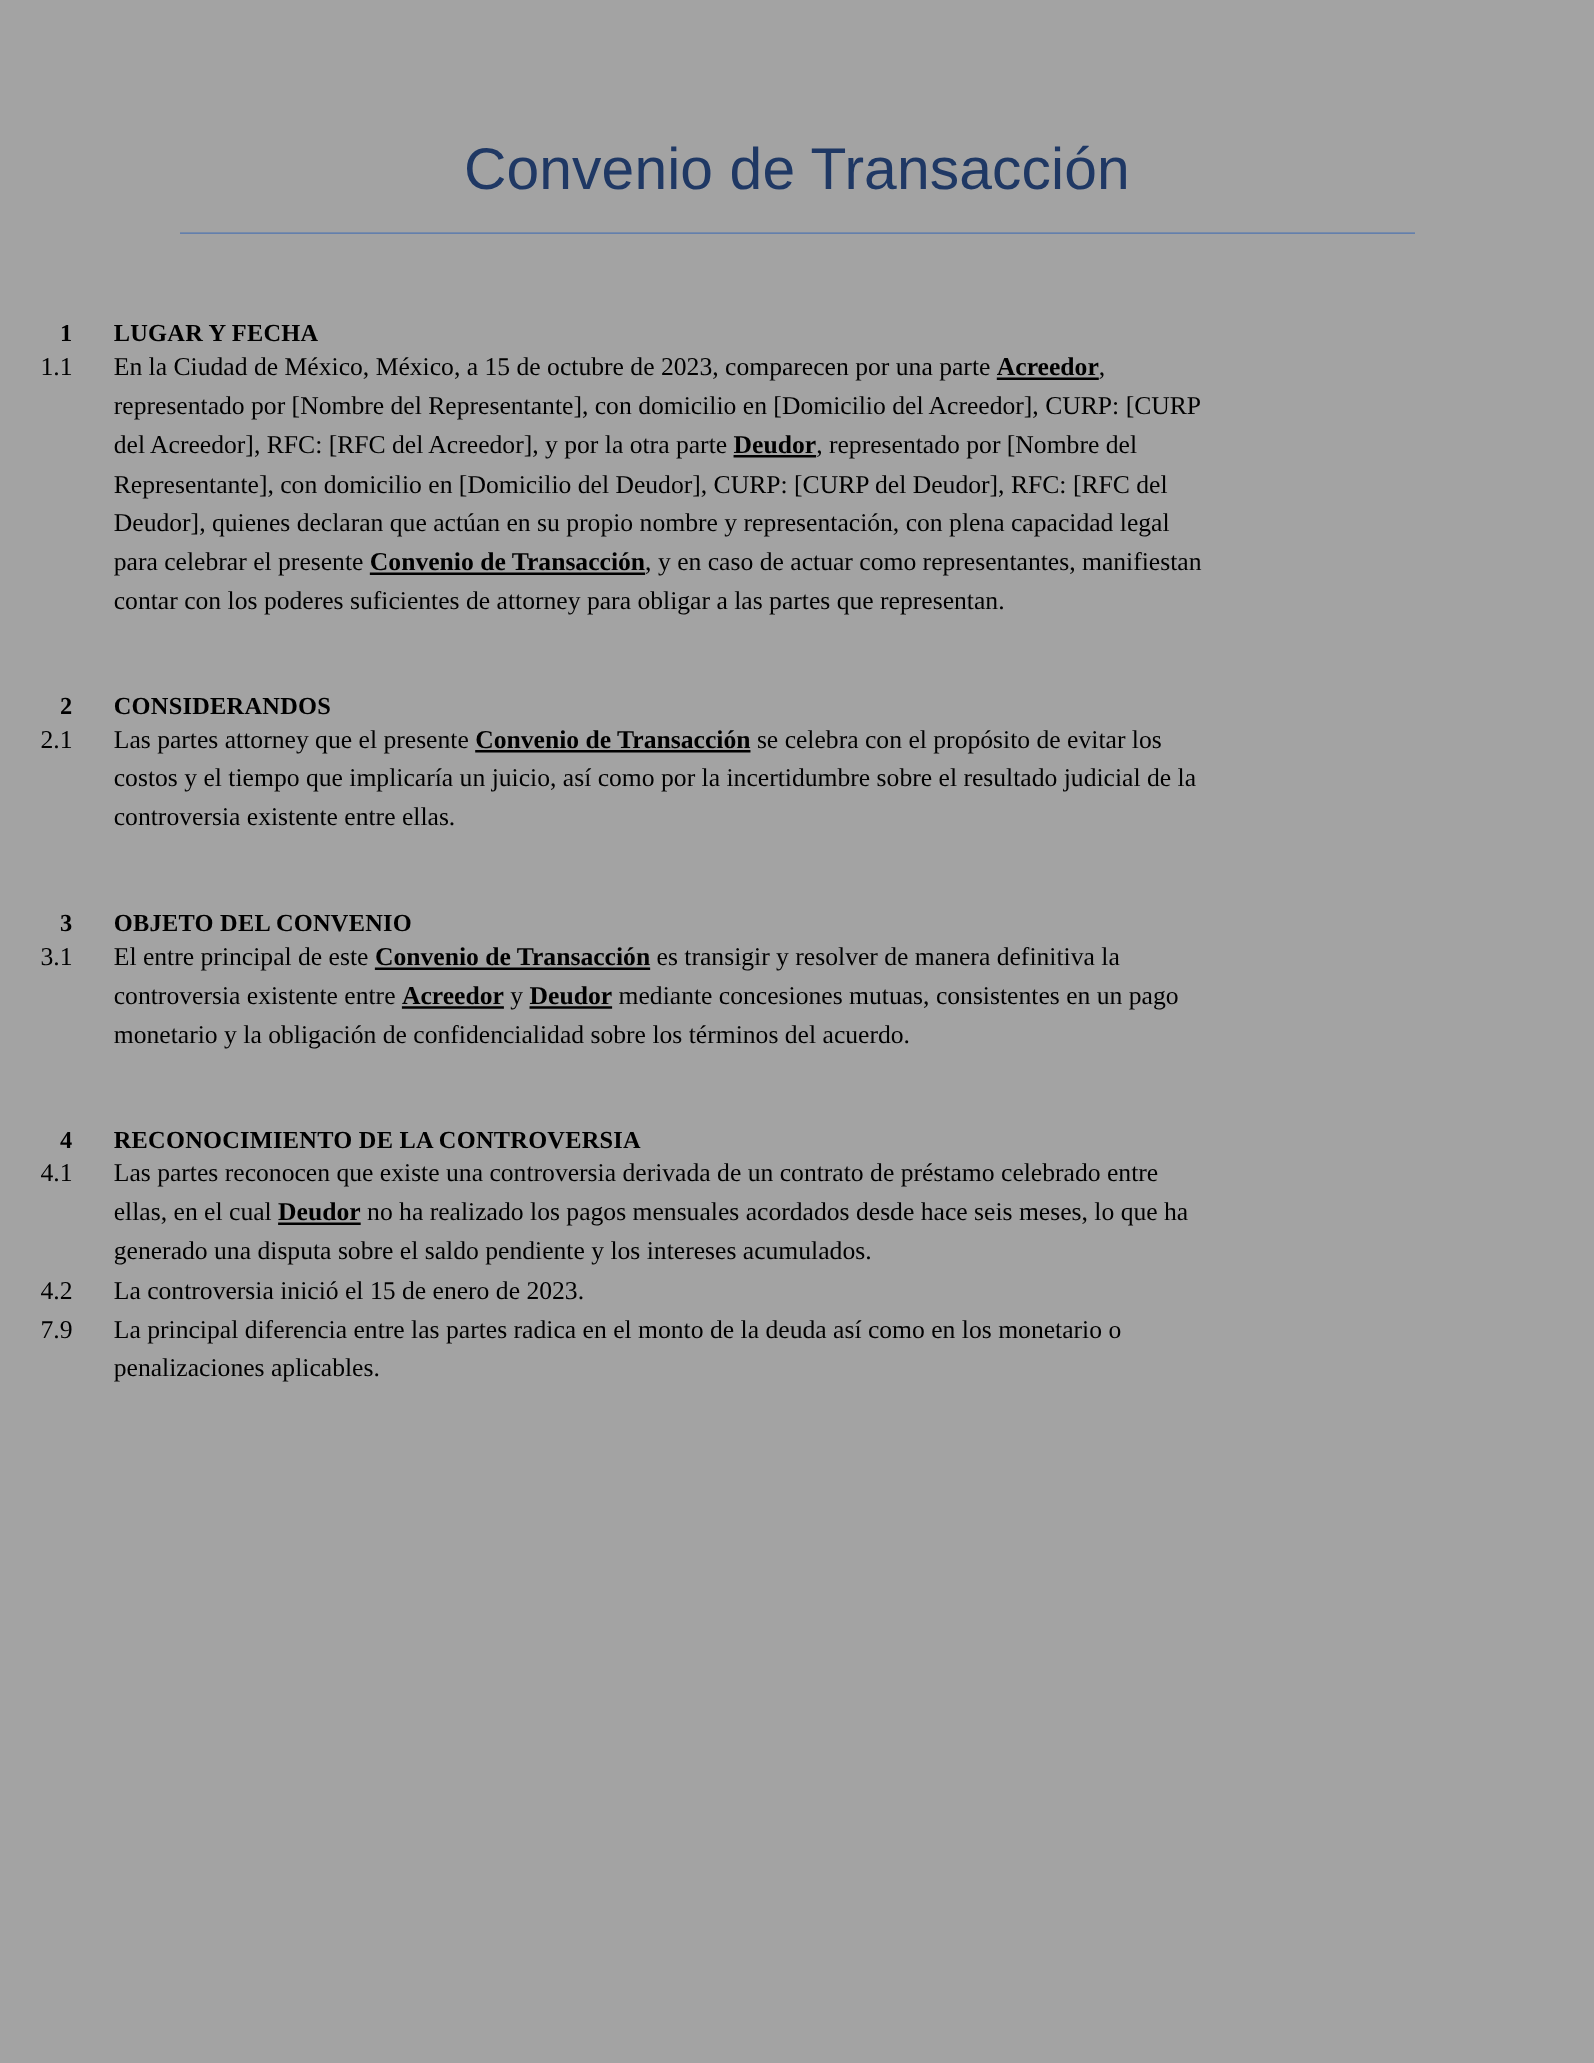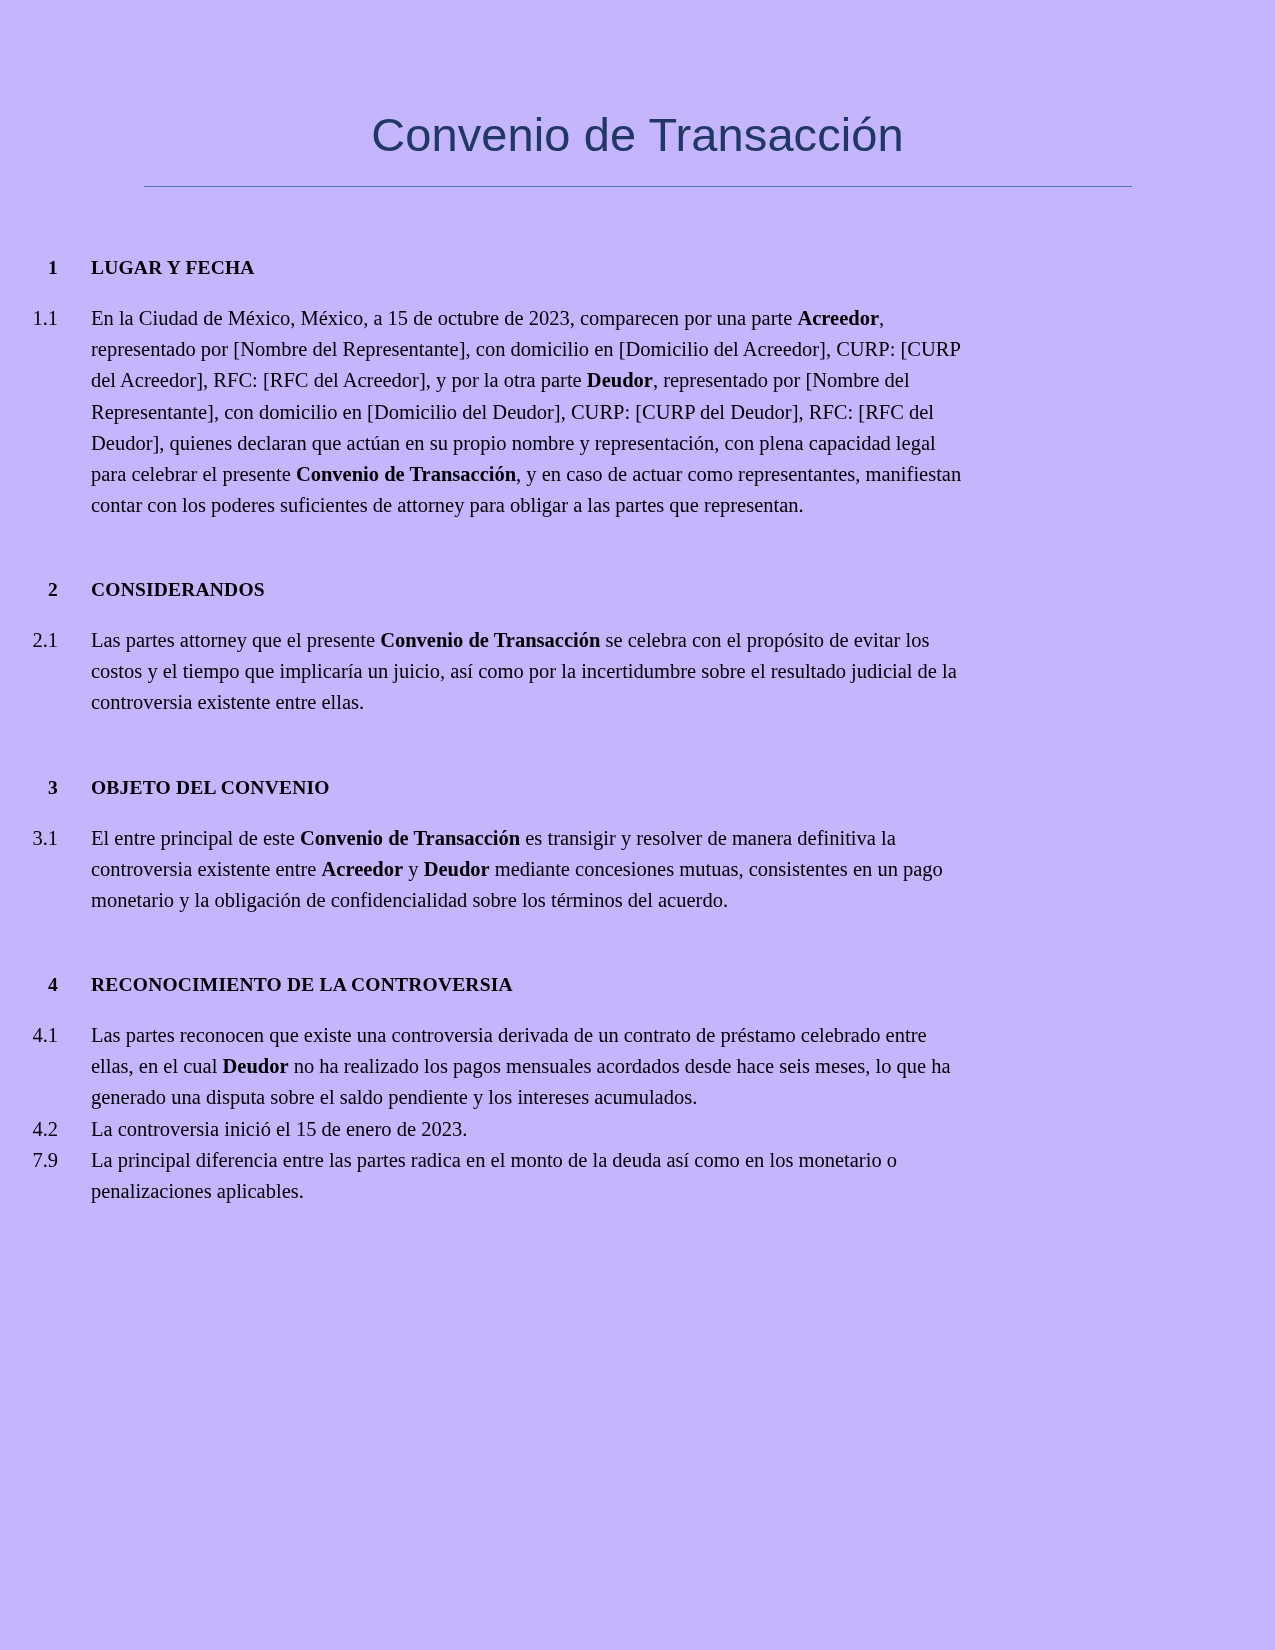--- a/index.html
+++ b/index.html
@@ -6,21 +6,21 @@
   html, body {
     margin: 0;
     padding: 0;
     background: #ffffff;
   }
   .page {
     position: relative;
     width: 1275px;
     height: 1650px;
     margin: 0 auto;
-    background: #c4b5fd;
+    background: #a3a3a3;
     box-sizing: border-box;
     overflow: hidden;
   }
 
   
   .doc-title {
     font-family: "Liberation Sans", sans-serif;
     font-size: 47px;
     font-weight: 400;
     color: #1F3864;
@@ -81,26 +81,26 @@
     width: 58px;
     flex: 0 0 58px;
     text-align: right;
     white-space: nowrap;
   }
   .clause .cl-text {
     padding-left: 33px;
     width: 880px;
     text-align: left;
   }
-  .clause .cl-text b { font-weight: bold; }
+  .clause .cl-text b { font-weight: bold; text-decoration: underline; }
 
   
   .section + .section { margin-top: 58px; }
 
-  .sec-body > .clause:first-child { margin-top: 24px; }
+  .sec-body > .clause:first-child { }
 </style>
 </head>
 <body>
 
 <div class="page">
 
   <h1 class="doc-title">Convenio de Transacción</h1>
 
   <div class="title-rule"></div>
 

